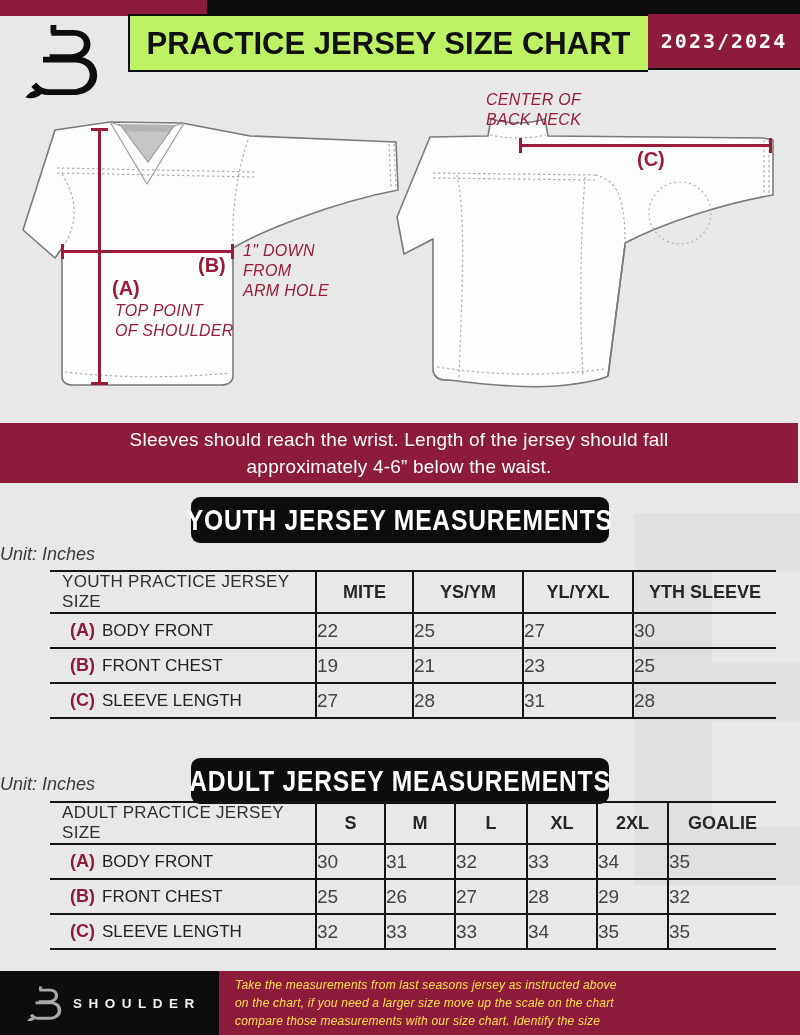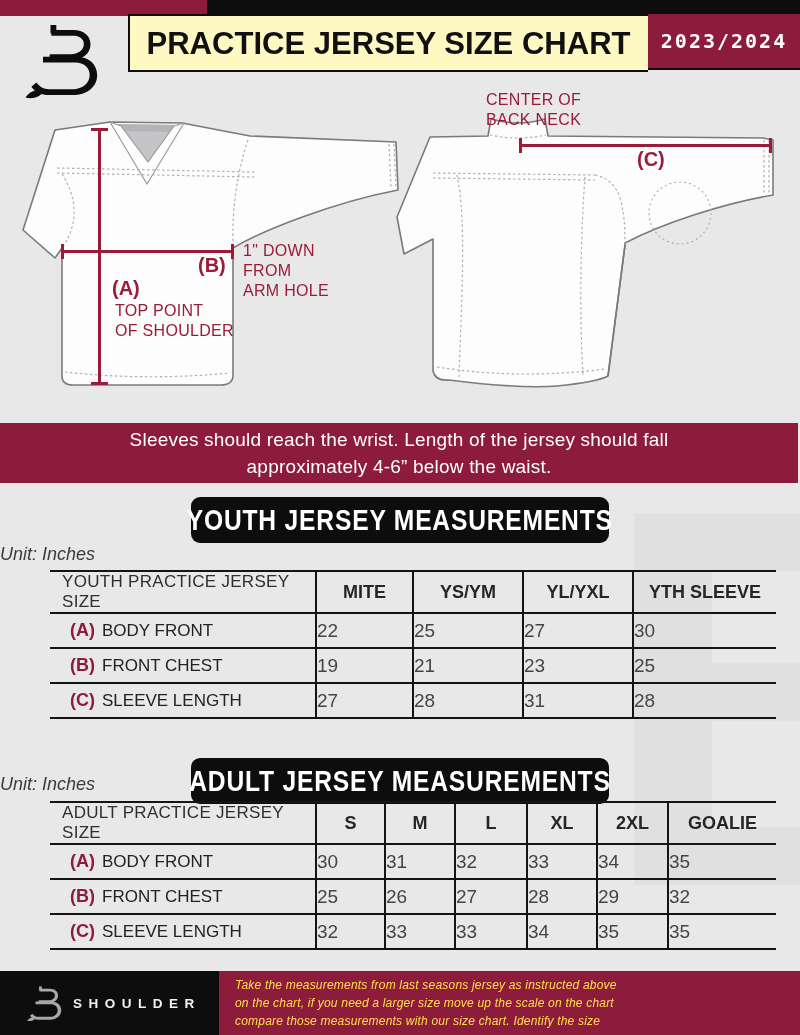--- a/index.html
+++ b/index.html
@@ -3,35 +3,35 @@
 <meta charset="utf-8">
 <style>
   html,body{margin:0;padding:0;}
   body{font-family:"Liberation Sans",sans-serif;}
   .page{position:relative;width:800px;height:1035px;background:#e8e8e9;overflow:hidden;}
   .abs{position:absolute;}
 
   
   .strip-maroon{left:0;top:0;width:207px;height:16px;background:#8d1c3c;}
   .strip-black{left:207px;top:0;width:593px;height:16px;background:#0d0d0d;}
-  .title-band{left:128px;top:14px;width:518px;height:54px;background:#fef9c3;
+  .title-band{left:128px;top:14px;width:518px;height:54px;background:#bef264;
     border:2px solid #0d0d0d;border-right:none;display:flex;align-items:center;justify-content:center;}
   .title-band span{font-size:32px;font-weight:bold;color:#111;letter-spacing:0px;white-space:nowrap;
     display:inline-block;transform:scaleX(.97);}
   .year-block{left:648px;top:14px;width:152px;height:56px;background:#8d1c3c;border-bottom:2px solid #0d0d0d;
     display:flex;align-items:center;justify-content:center;box-sizing:border-box;}
   .year-block span{font-family:"DejaVu Sans Mono",monospace;font-weight:bold;font-size:20px;color:#fff;
     letter-spacing:2px;white-space:nowrap;}
   .logo-top{left:22px;top:20px;}
 
   
   .mline{background:#9a1c39;z-index:3;}
   .mlabel{color:#9a1c39;z-index:4;white-space:nowrap;}
   .mtag{font-weight:bold;font-size:20px;}
-  .mdesc{font-size:16px;line-height:20px;letter-spacing:.3px;}
+  .mdesc{font-style:italic;font-size:16px;line-height:20px;letter-spacing:.3px;}
 
   
   .note-banner{left:0;top:423px;width:798px;height:60px;background:#8d1c3c;color:#ffffff;
     display:flex;flex-direction:column;align-items:center;justify-content:center;z-index:2;}
   .note-banner div{font-size:19px;line-height:27px;letter-spacing:.2px;}
 
   
   .watermark{left:598px;top:428px;font-size:540px;line-height:1;font-weight:bold;color:#e0e0e1;z-index:0;}
 
   

